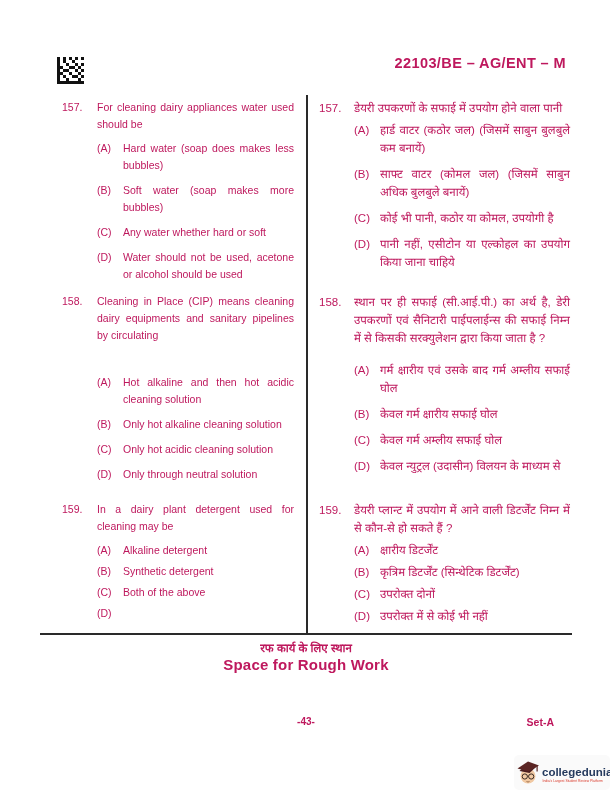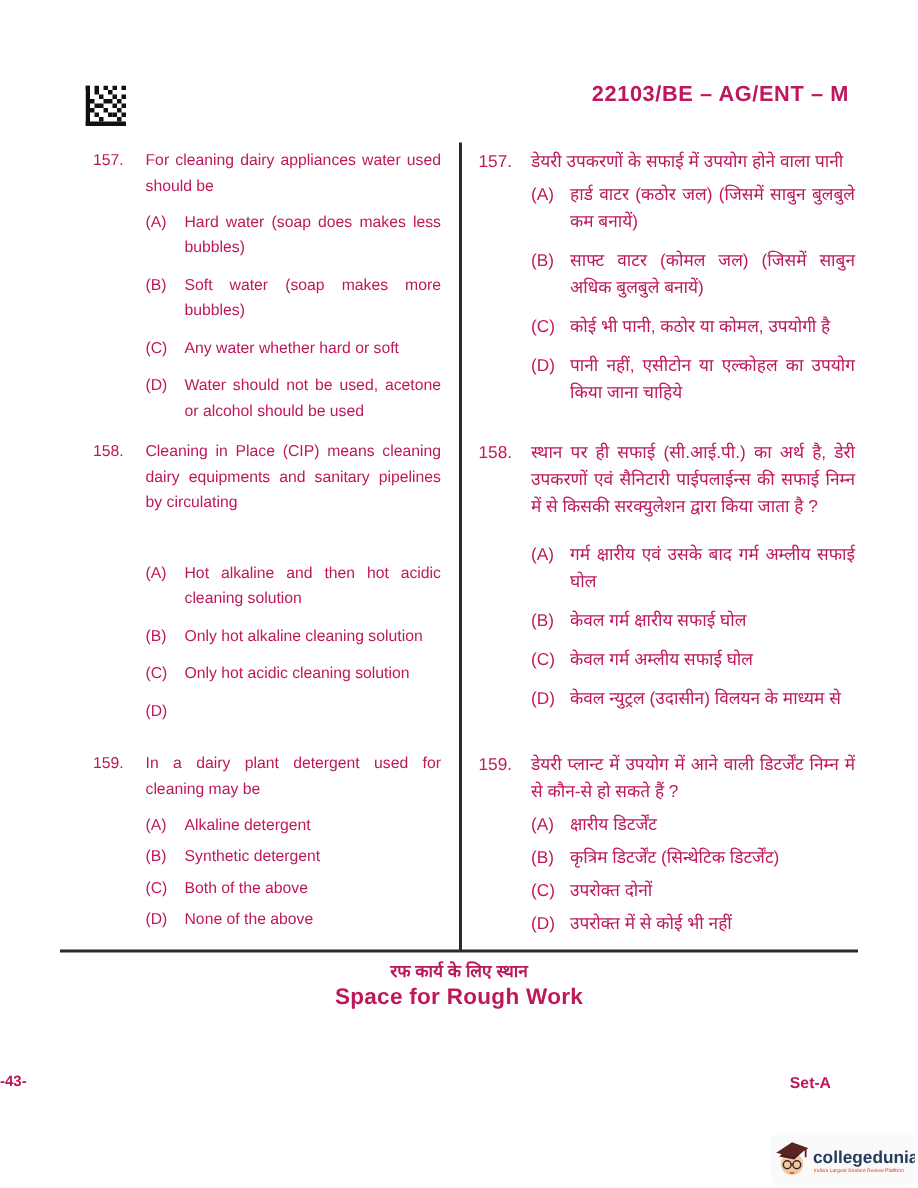--- a/index.html
+++ b/index.html
@@ -36,21 +36,21 @@
   .opts.loose .opt + .opt{margin-top:8px;}
   .opts.tight .opt + .opt{margin-top:4px;}
   .mt4{margin-top:4px;}.mt7{margin-top:7px;}.mt14{margin-top:14px;}.mt30{margin-top:30px;}
   
   .col-divider{position:absolute;top:95px;left:306px;width:1.5px;height:539px;background:#2a2a2a;}
   .h-rule{position:absolute;top:633px;left:40px;width:532px;height:1.5px;background:#2a2a2a;}
   
   .rough{position:absolute;top:640px;left:0;width:612px;text-align:center;}
   .rough-hi{font-weight:bold;font-size:11.5px;line-height:16px;}
   .rough-en{font-weight:bold;font-size:15px;line-height:17px;letter-spacing:.2px;}
-  .page-num{position:absolute;top:716px;left:0;width:612px;text-align:left;font-size:10px;font-weight:bold;}
+  .page-num{position:absolute;top:716px;left:0;width:612px;text-align:center;font-size:10px;font-weight:bold;}
   .set-label{position:absolute;top:716px;right:58px;font-size:10.5px;font-weight:bold;}
   
   .cd-logo{position:absolute;top:755px;right:2px;width:96px;height:35px;}
   .cd-logo text{font-family:"Liberation Sans",sans-serif;}
 </style>
 </head>
 <body>
 
 <div class="page">
 
@@ -159,20 +159,21 @@
           <div class="opt">
               <span class="opt-label">(B)</span>
               <span class="opt-text">Only hot alkaline cleaning solution</span>
             </div>
           <div class="opt">
               <span class="opt-label">(C)</span>
               <span class="opt-text">Only hot acidic cleaning solution</span>
             </div>
           <div class="opt">
               <span class="opt-label">(D)</span>
+              <span class="opt-text">Only through neutral solution</span>
             </div>
         </div>
       </div>
       <div class="cell cell-hi">
         <div class="qhead">
           <span class="qnum">158.</span>
           <span class="qtext">स्थान पर ही सफाई (सी.आई.पी.) का अर्थ है, डेरी उपकरणों एवं सैनिटारी पाईपलाईन्स की सफाई निम्न में से किसकी सरक्युलेशन द्वारा किया जाता है ?</span>
         </div>
         <div class="opts loose mt14">
           <div class="opt">
@@ -209,21 +210,20 @@
           <div class="opt">
               <span class="opt-label">(B)</span>
               <span class="opt-text">Synthetic detergent</span>
             </div>
           <div class="opt">
               <span class="opt-label">(C)</span>
               <span class="opt-text">Both of the above</span>
             </div>
           <div class="opt">
               <span class="opt-label">(D)</span>
-              <span class="opt-text">None of the above</span>
             </div>
         </div>
       </div>
       <div class="cell cell-hi">
         <div class="qhead">
           <span class="qnum">159.</span>
           <span class="qtext">डेयरी प्लान्ट में उपयोग में आने वाली डिटर्जेंट निम्न में से कौन-से हो सकते हैं ?</span>
         </div>
         <div class="opts tight mt4">
           <div class="opt">

